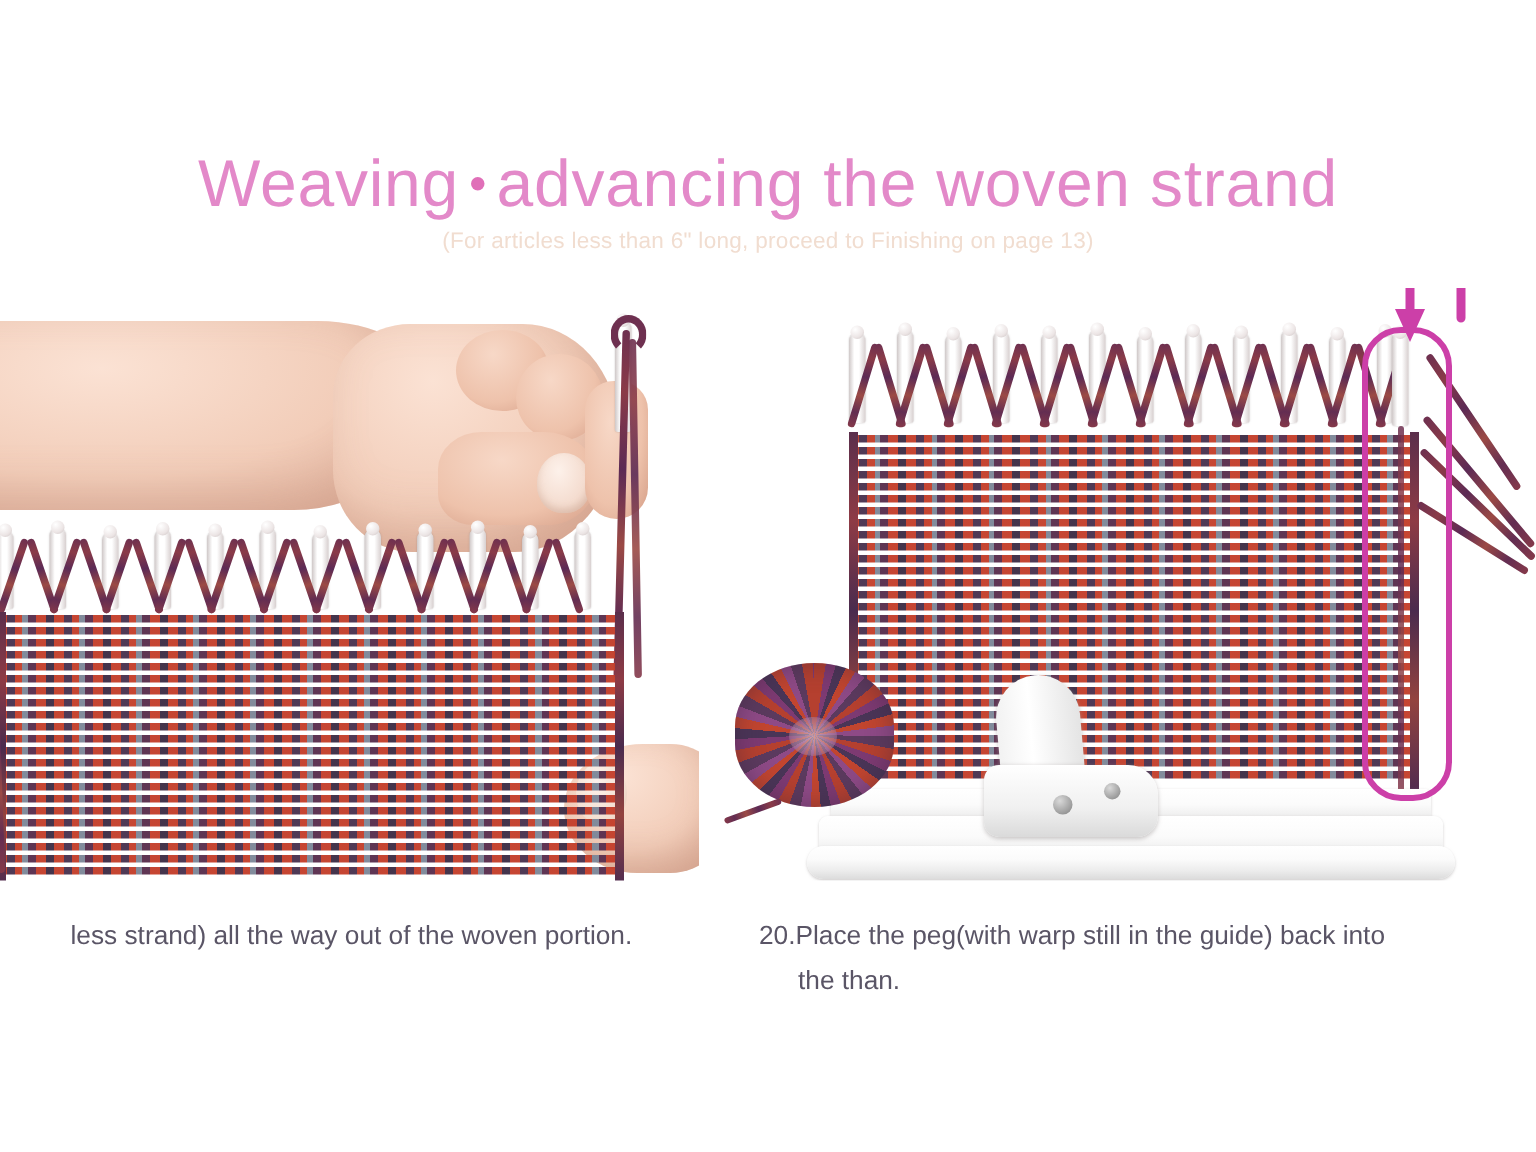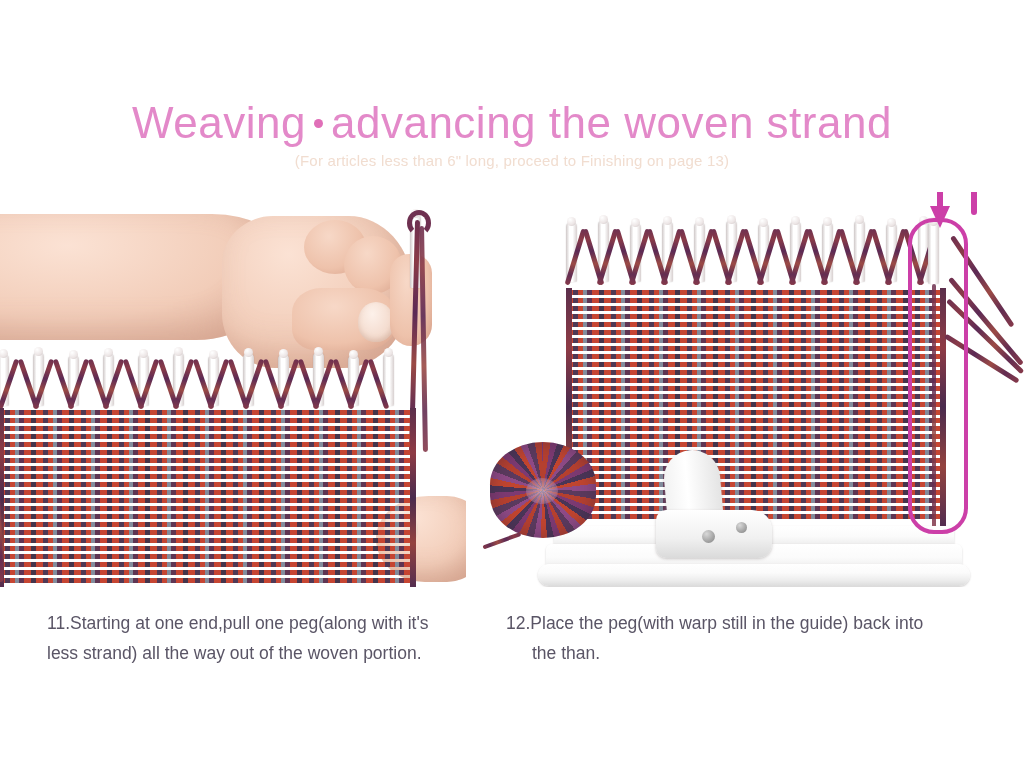--- a/index.html
+++ b/index.html
@@ -332,21 +332,20 @@
 
     <div class="anno-rect" style="left:428px; top:26px; width:60px; height:316px;"></div>
 
     <svg class="anno-arrow" style="left:412px; top:-40px;" width="96" height="76" viewBox="0 0 96 76">
       <path d="M 48 66 L 48 30 A 17 17 0 0 1 82 30 L 82 60" fill="none" stroke="#cc3fa8" stroke-width="6" stroke-linecap="round"></path>
       <polygon points="48,76 38,54 58,54" fill="#cc3fa8"></polygon>
     </svg>
   </div>
 
   <div class="caption" id="caption-11">
-    <span>11.Starting at one end,pull one peg(along with it's</span>
     <span class="cap-line2">less strand) all the way out of the woven portion.</span>
   </div>
   <div class="caption" id="caption-12">
-    <span>12.Place the peg(with warp still in the guide) back into</span>
+    <span>20.Place the peg(with warp still in the guide) back into</span>
     <span class="cap-line2">the than.</span>
   </div>
 
 </div>
 
 </body></html>

